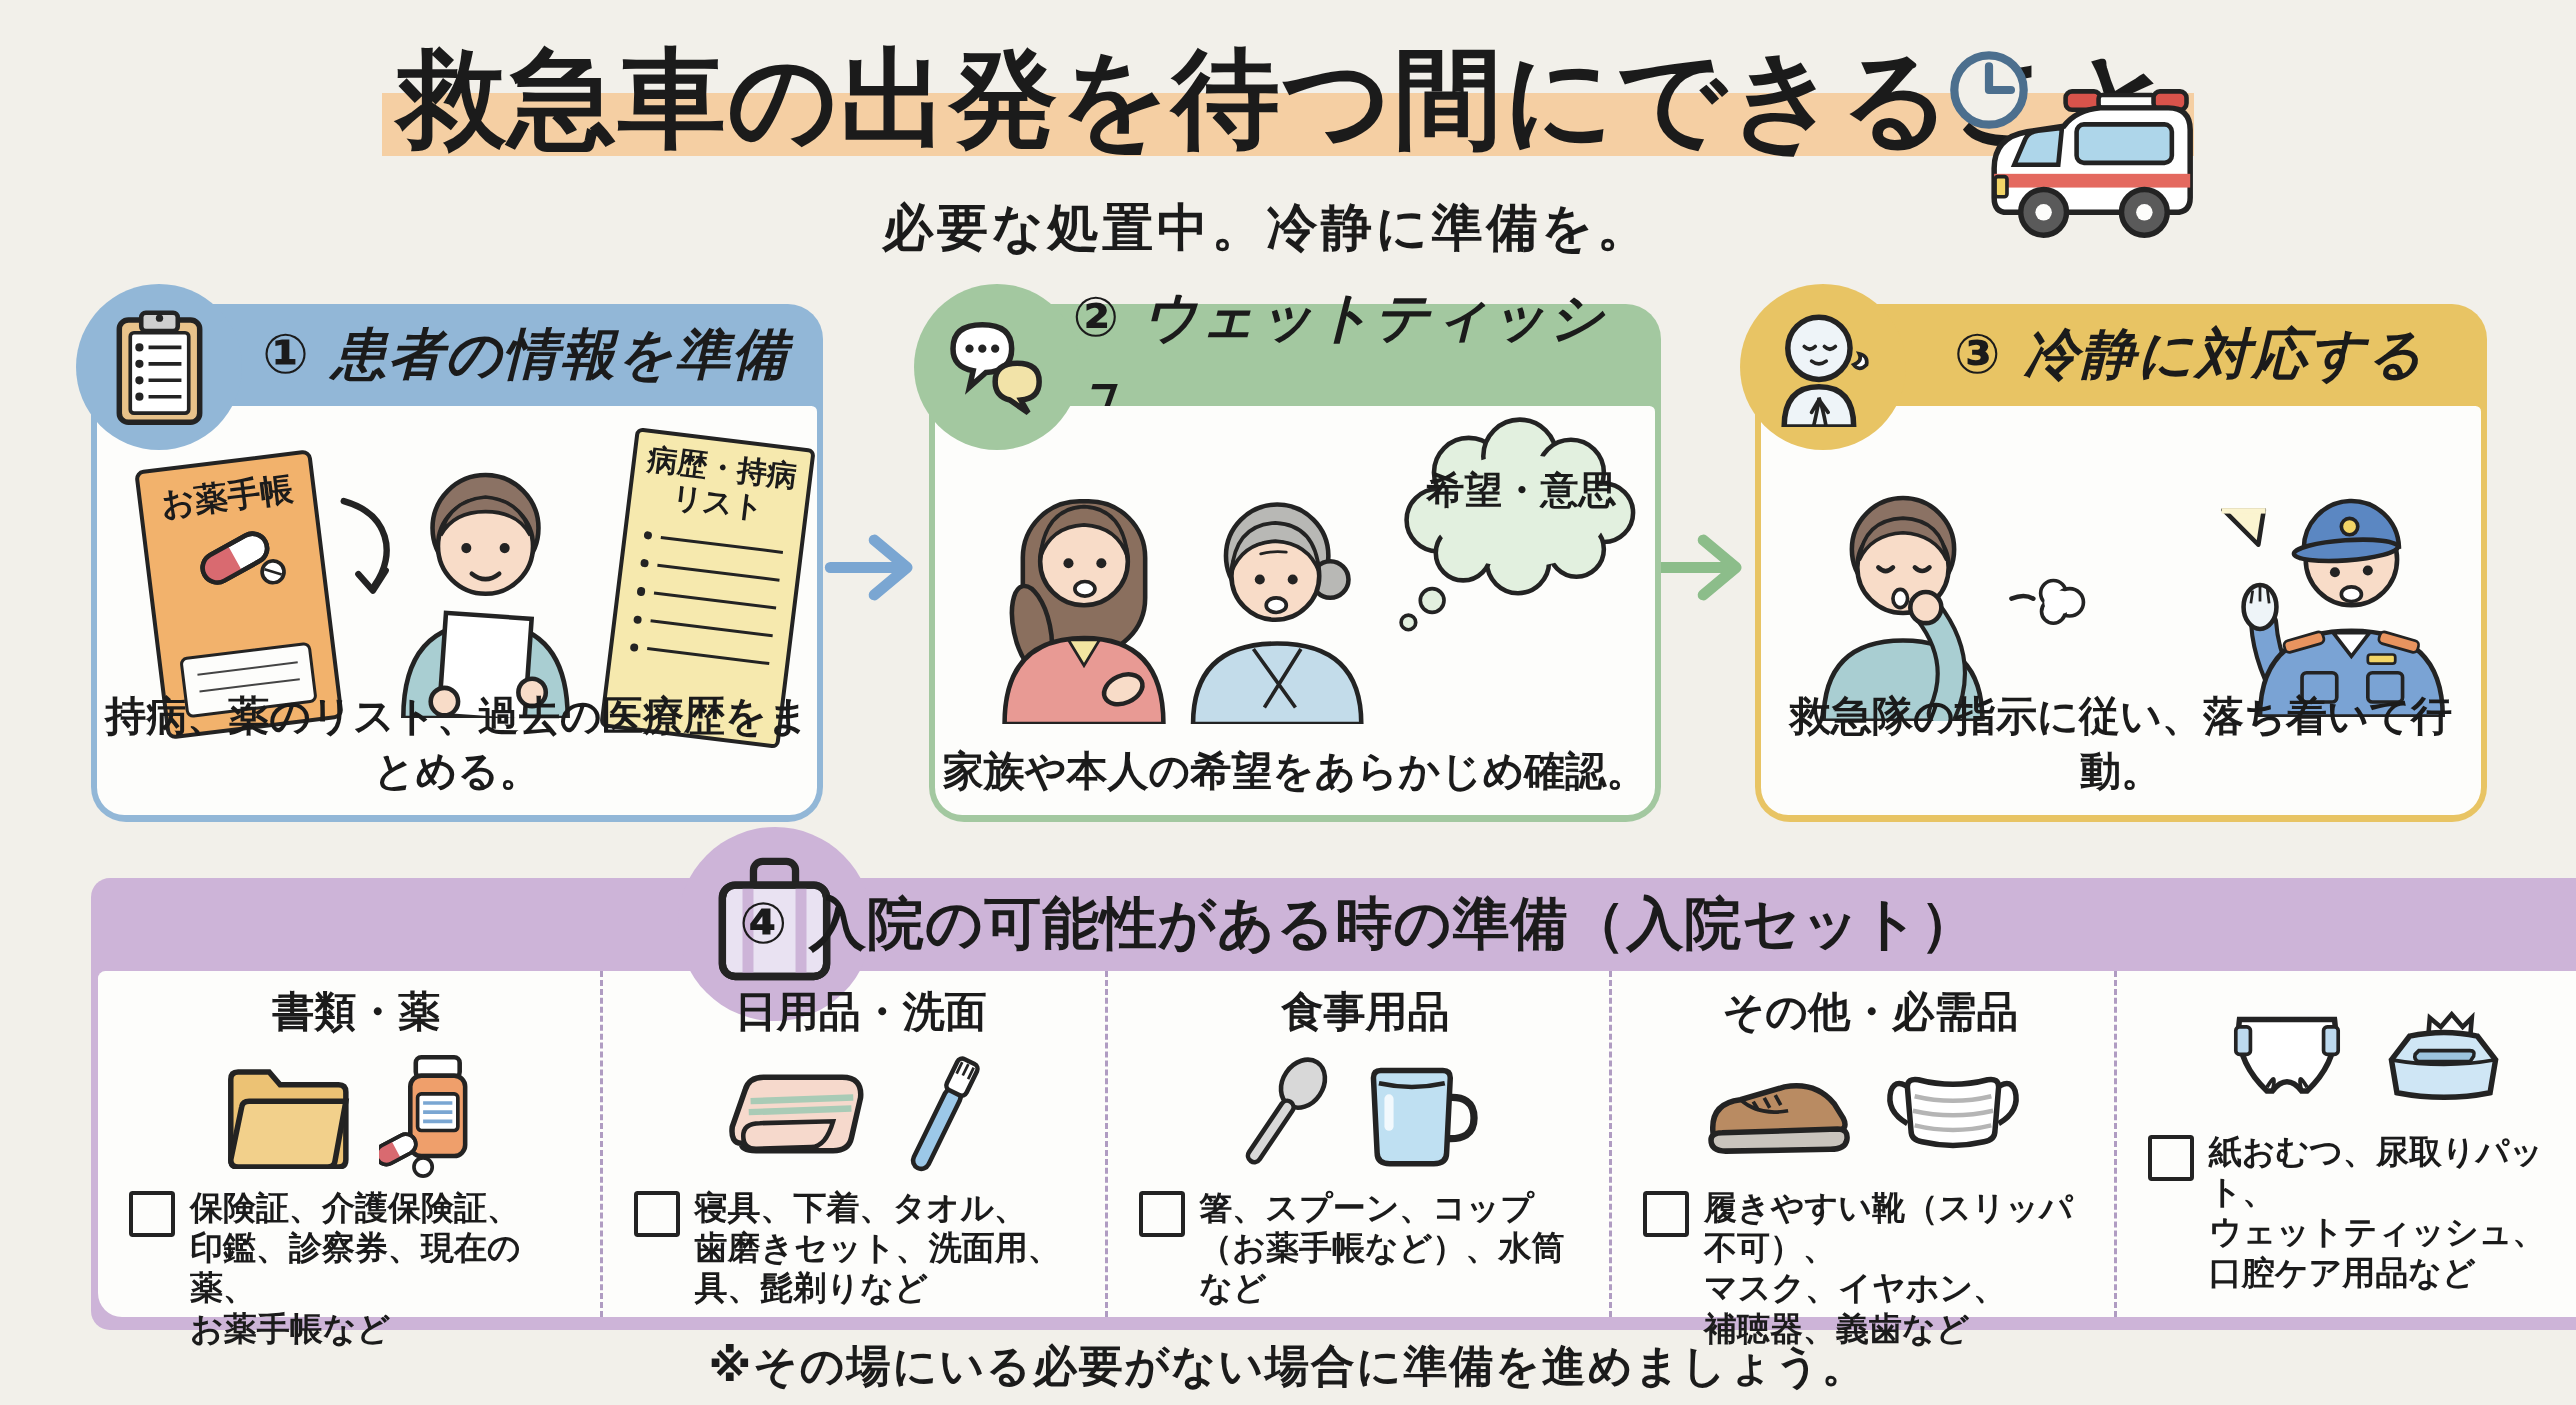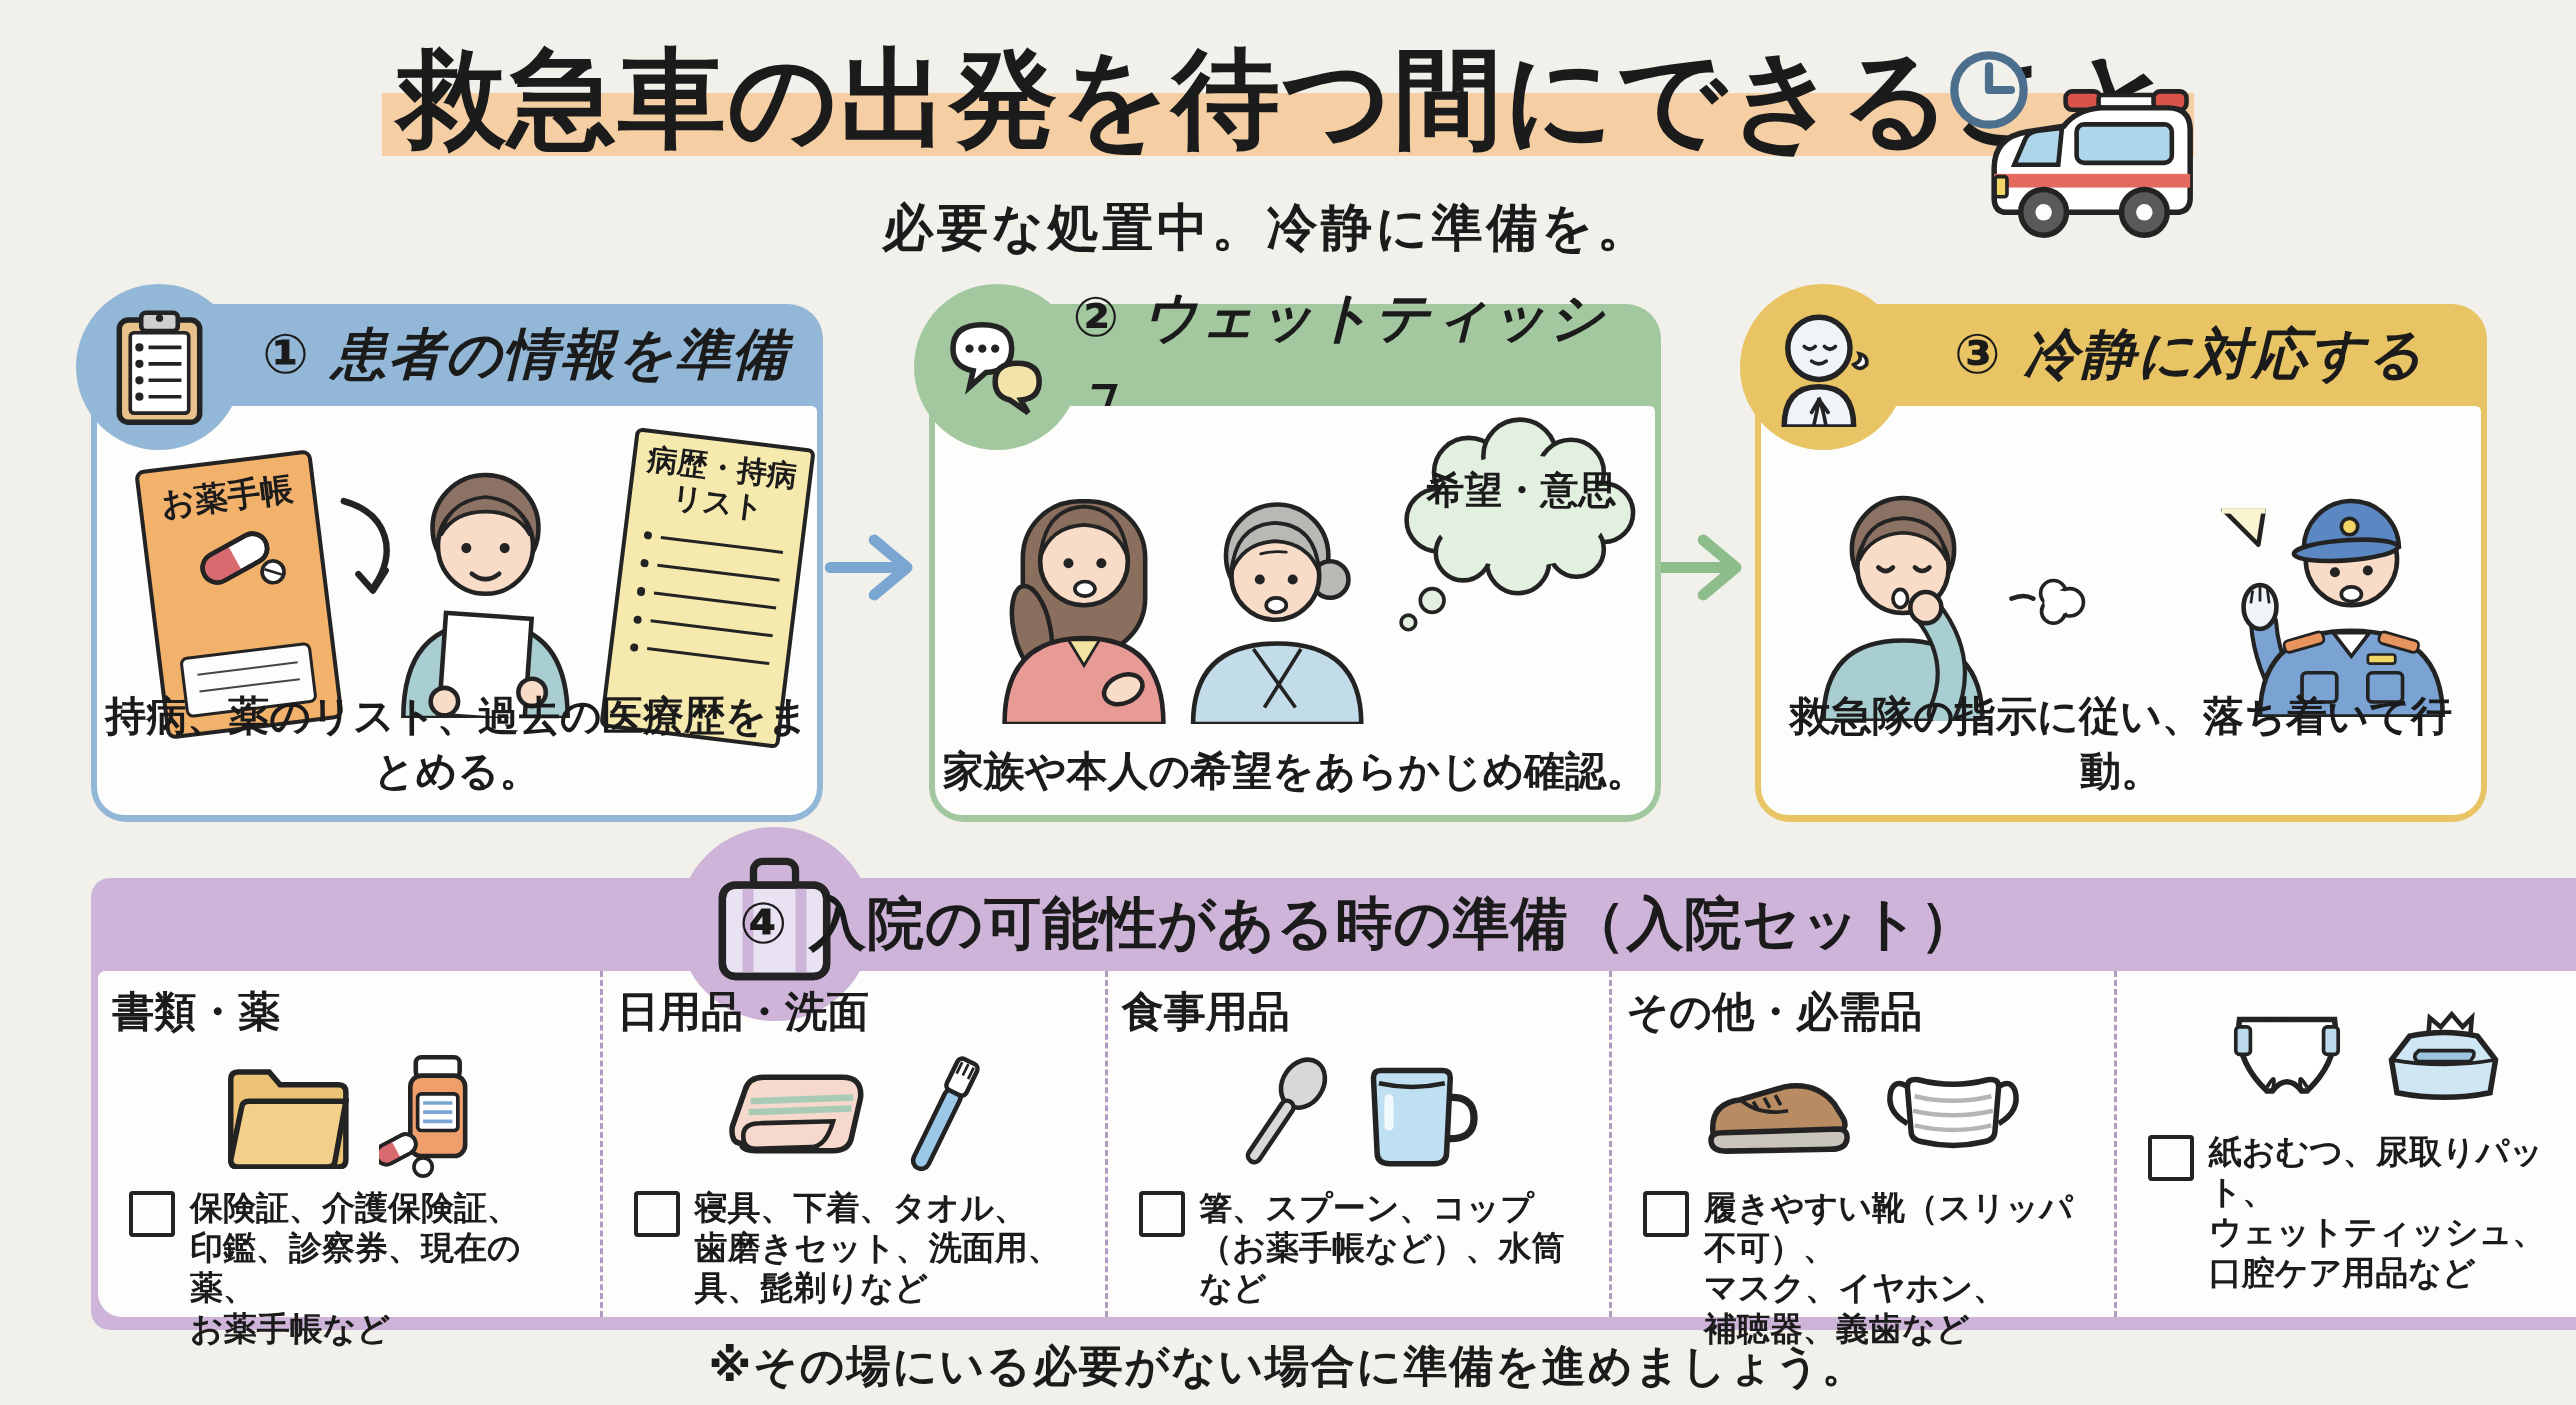--- a/index.html
+++ b/index.html
@@ -120,21 +120,21 @@
   .khead{
     height:93px;display:flex;align-items:center;justify-content:center;
     font-size:57px;font-weight:900;letter-spacing:0.9px;position:relative;z-index:2;
   }
   .kbody{
     background:#fdfdfb;border-radius:7.3px 7.3px 24px 24px;height:346px;
     display:flex;
   }
   .kcol{flex:1;box-sizing:border-box;padding-top:12.8px;position:relative;}
   .kcol + .kcol{border-left:3.7px dashed #b09cc2;}
-  .ktitle{text-align:left;font-size:42px;font-weight:900;padding-left:14px;}
+  .ktitle{text-align:center;font-size:42px;font-weight:900;padding-left:14px;}
   .kicons{height:137px;display:flex;align-items:center;justify-content:center;gap:24px;margin-top:5.5px;}
   .kcheck{display:flex;margin:5.5px 24px 0 31px;}
   .kbox{
     width:38px;height:38px;border:4.6px solid #232323;border-radius:3.7px;
     flex:0 0 auto;margin:3.7px 14.6px 0 0;background:#fdfdfb;
   }
   .klines{font-size:33px;font-weight:900;line-height:1.22;text-align:left;}
 
   .footnote{
     position:absolute;left:0;top:1337px;width:2576px;text-align:center;

